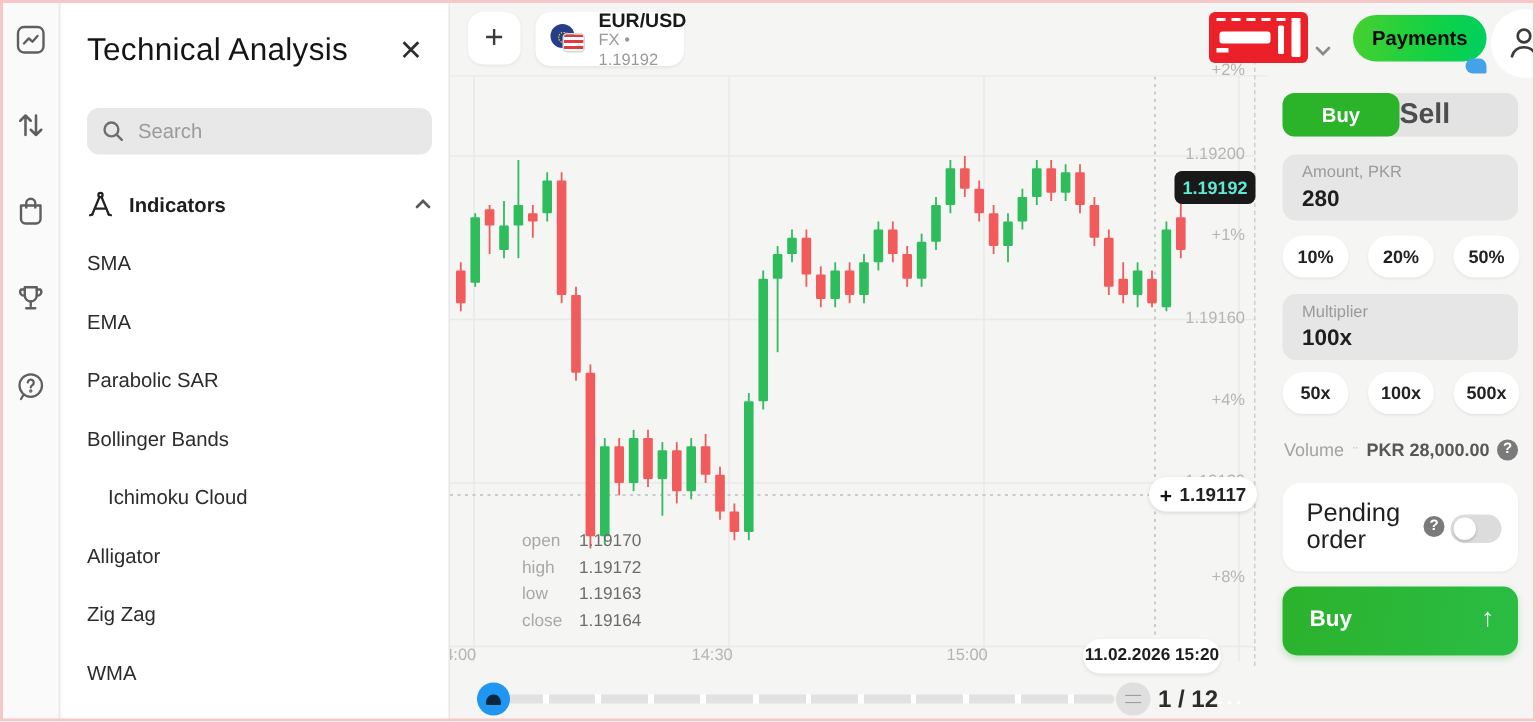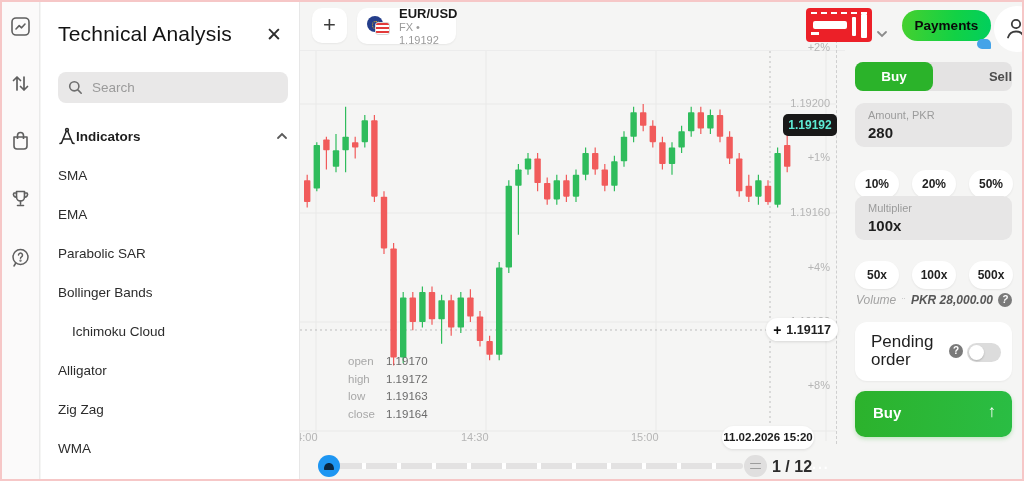--- a/index.html
+++ b/index.html
@@ -15,21 +15,21 @@
   
   .panel { position:absolute; left:41px; top:0; width:259px; height:481px; background:#ffffff; border-right:1px solid #e7e7e7; z-index:4; }
   .panel-title { position:absolute; left:17px; top:22px; font-size:21px; font-weight:400; color:#141414; letter-spacing:.2px; }
   .panel-close { position:absolute; left:222px; top:24px; width:22px; height:22px; color:#2d2d2d; font-size:19px; line-height:22px; text-align:center; cursor:pointer; }
   .search-wrap { position:absolute; left:17px; top:72px; width:230px; height:31px; background:#e9e8e8; border-radius:8px; display:flex; align-items:center; padding:0 10px; }
   .search-wrap svg { flex:0 0 15px; color:#6e6e6e; }
   .search-wrap input { border:none; outline:none; background:transparent; margin-left:9px; font-size:13.5px; color:#333; width:180px; font-family:"Liberation Sans",sans-serif; }
   .search-wrap input::placeholder { color:#9b9b9b; }
   .ind-head { position:absolute; left:17px; top:126px; width:230px; height:20px; display:flex; align-items:center; cursor:pointer; }
   .ind-head .cicon { width:18px; height:18px; color:#232323; }
-  .ind-head .ind-label { font-size:13.5px; font-weight:700; color:#1d1d1d; }
+  .ind-head .ind-label { margin-left:10px; font-size:13.5px; font-weight:700; color:#1d1d1d; }
   .ind-head .chev { margin-left:auto; color:#5a5a5a; width:12px; height:12px; }
   .ind-list { position:absolute; left:0; top:160px; width:259px; }
   .ind-item { position:absolute; left:17px; height:18px; font-size:13.5px; color:#2c2c2c; cursor:pointer; white-space:nowrap; }
 
   
   .plus-btn { position:absolute; left:312px; top:8px; width:35px; height:35px; background:#fff; border-radius:10px; box-shadow:0 1px 2px rgba(0,0,0,.06); color:#3c3c3c; font-size:22px; font-weight:400; text-align:center; line-height:33px; cursor:pointer; z-index:10; }
   .pair-tab { position:absolute; left:357px; top:8px; width:99px; height:36px; background:#fff; border-radius:10px; box-shadow:0 1px 2px rgba(0,0,0,.06); display:flex; align-items:center; padding:0 10px; cursor:pointer; z-index:10; }
   .flags { position:relative; width:24px; height:22px; flex:0 0 24px; }
   .flag-eu { position:absolute; left:0; top:1px; width:16px; height:16px; border-radius:50%; background:#243e8b; }
   .flag-eu:after { content:""; position:absolute; left:5px; top:5px; width:6px; height:6px; border-radius:50%; border:1px dotted #f5c518; }
@@ -69,27 +69,27 @@
   .bb-handle svg { position:absolute; left:4px; top:5px; width:14px; height:12px; color:#0b2740; }
   .bb-track { position:absolute; left:331px; top:463px; width:412px; height:6px; border-radius:3px; background:repeating-linear-gradient(90deg,#e3e2e2 0 31px,#fff 31px 35px); z-index:8; cursor:pointer; }
   .bb-right-btn { position:absolute; left:744px; top:455px; width:23px; height:22px; border-radius:11px; background:#e0dfdf; z-index:9; cursor:pointer; }
   .bb-right-btn i { position:absolute; left:6px; width:11px; height:0; border-top:1.6px solid #9d9d9d; border-radius:1px; }
   .bb-pager { position:absolute; left:772px; top:458px; font-size:16px; font-weight:700; color:#2c2c2c; z-index:9; }
   .bb-dots { position:absolute; left:812px; top:456px; font-size:14px; font-weight:700; color:#ffffff; letter-spacing:2px; z-index:9; cursor:pointer; }
 
   
   .seg { position:absolute; left:855px; top:62px; width:157px; height:29px; background:#e4e3e3; border-radius:8px; z-index:10; display:flex; }
   .seg .buy { width:78px; height:29px; background:#2bb32a; border-radius:8px; color:#fff; font-size:13.5px; font-weight:700; text-align:center; line-height:29px; cursor:pointer; }
-  .seg .sell { flex:1; color:#4d4d4d; font-size:13px; font-weight:700; text-align:right; line-height:29px; cursor:pointer; }
+  .seg .sell { flex:1; color:#4d4d4d; font-size:19px; font-weight:700; text-align:left; line-height:29px; cursor:pointer; }
   .field { position:absolute; left:855px; width:157px; height:44px; background:#e7e6e6; border-radius:9px; padding:6px 13px; z-index:10; cursor:text; }
   .field .flabel { font-size:11px; color:#9b9b9b; line-height:13px; }
   .field input { border:none; outline:none; background:transparent; font-size:15px; font-weight:600; color:#1e1e1e; width:120px; font-family:"Liberation Sans",sans-serif; padding:0; margin-top:2px; }
-  .pill-row { position:absolute; left:855px; width:158px; display:flex; gap:13px; z-index:10;margin-top:13px; }
+  .pill-row { position:absolute; left:855px; width:158px; display:flex; gap:13px; z-index:10; }
   .pill { width:46px; height:28px; background:#fff; border-radius:14px; box-shadow:0 1px 2px rgba(0,0,0,.07); font-size:12px; font-weight:700; color:#222; text-align:center; line-height:28px; cursor:pointer; }
-  .volume-row { position:absolute; left:856px; top:293px; width:156px; display:flex; align-items:center; z-index:10;font-style:italic; }
+  .volume-row { position:absolute; left:856px; top:293px; width:156px; display:flex; align-items:center; z-index:10; }
   .volume-row .vlabel { font-size:12px; color:#a3a3a3; }
   .volume-row .leader { flex:1; border-bottom:1px dotted #cccccc; margin:0 6px 3px 6px; }
   .volume-row .vvalue { font-size:12px; font-weight:600; color:#575757; }
   .qicon { width:14px; height:14px; border-radius:50%; background:#7a7a7a; color:#fff; font-size:10px; font-weight:700; text-align:center; line-height:14px; margin-left:5px; flex:0 0 14px; cursor:pointer; }
   .pending-card { position:absolute; left:855px; top:322px; width:157px; height:59px; background:#fff; border-radius:12px; box-shadow:0 1px 2px rgba(0,0,0,.05); z-index:10; }
   .pending-label { position:absolute; left:16px; top:11px; width:62px; font-size:17px; color:#1f1f1f; line-height:18px; }
   .pending-q { position:absolute; left:89px; top:22px; }
   .toggle { position:absolute; left:112px; top:21px; width:34px; height:19px; border-radius:10px; background:#dcdcdc; cursor:pointer; }
   .toggle .knob { position:absolute; left:2px; top:2px; width:15px; height:15px; border-radius:50%; background:#fff; box-shadow:0 1px 2px rgba(0,0,0,.2); }
   .buy-btn { position:absolute; left:855px; top:391px; width:157px; height:46px; border-radius:10px; background:linear-gradient(95deg,#2cb22c,#2abd44); z-index:10; cursor:pointer; box-shadow:0 2px 4px rgba(43,179,42,.25); }

